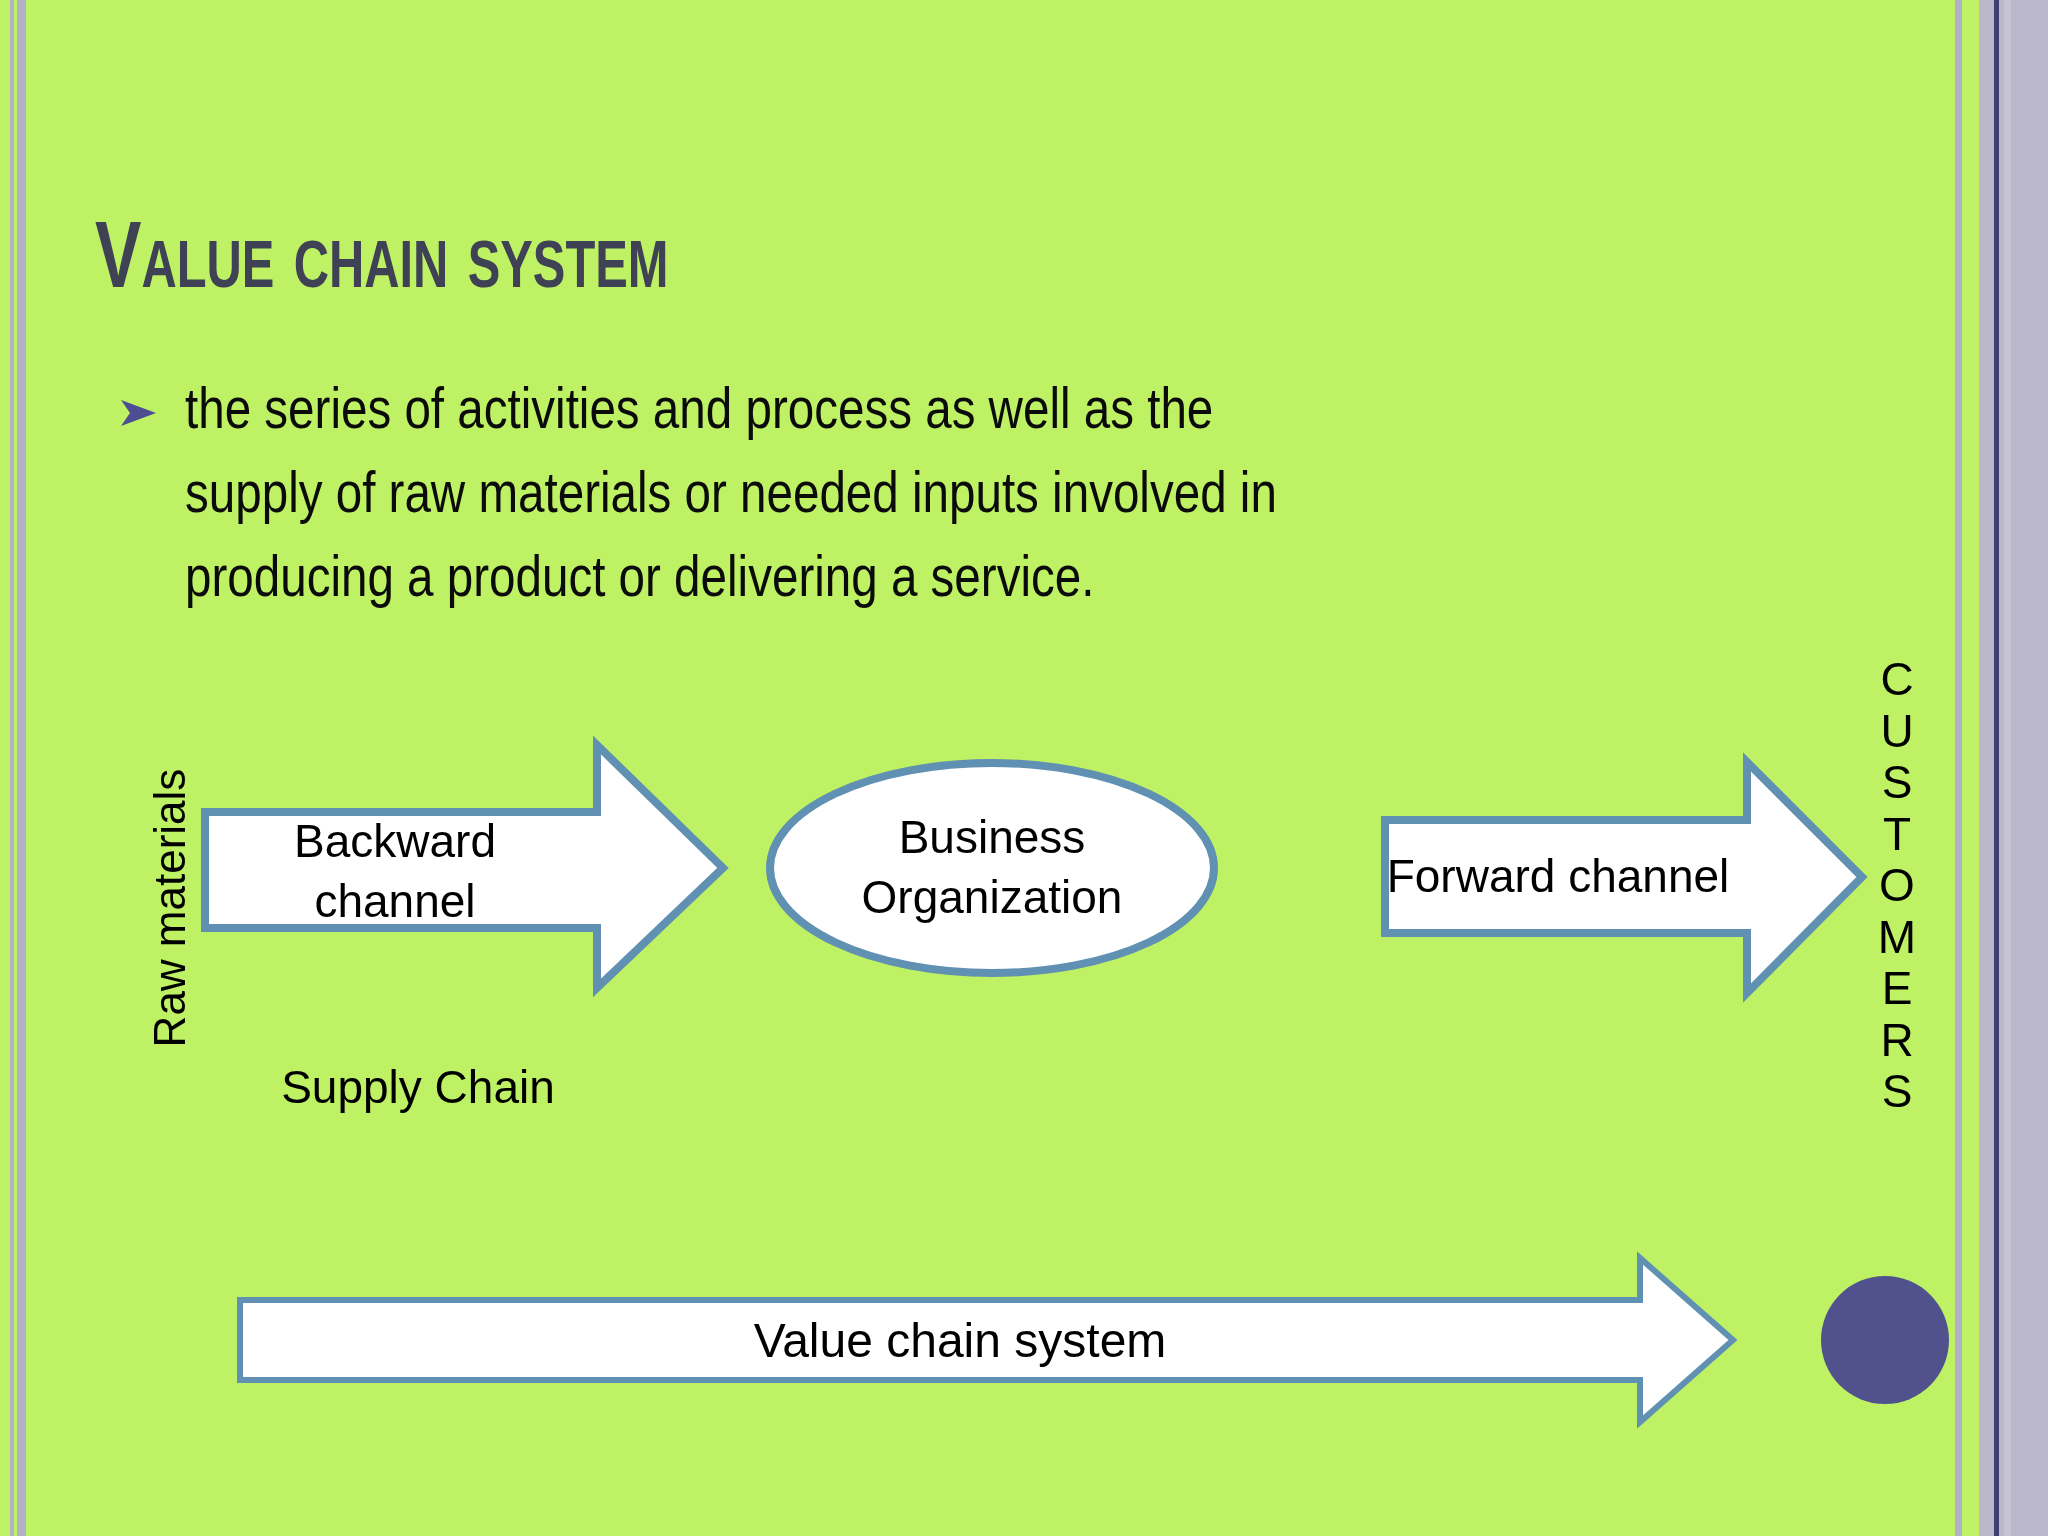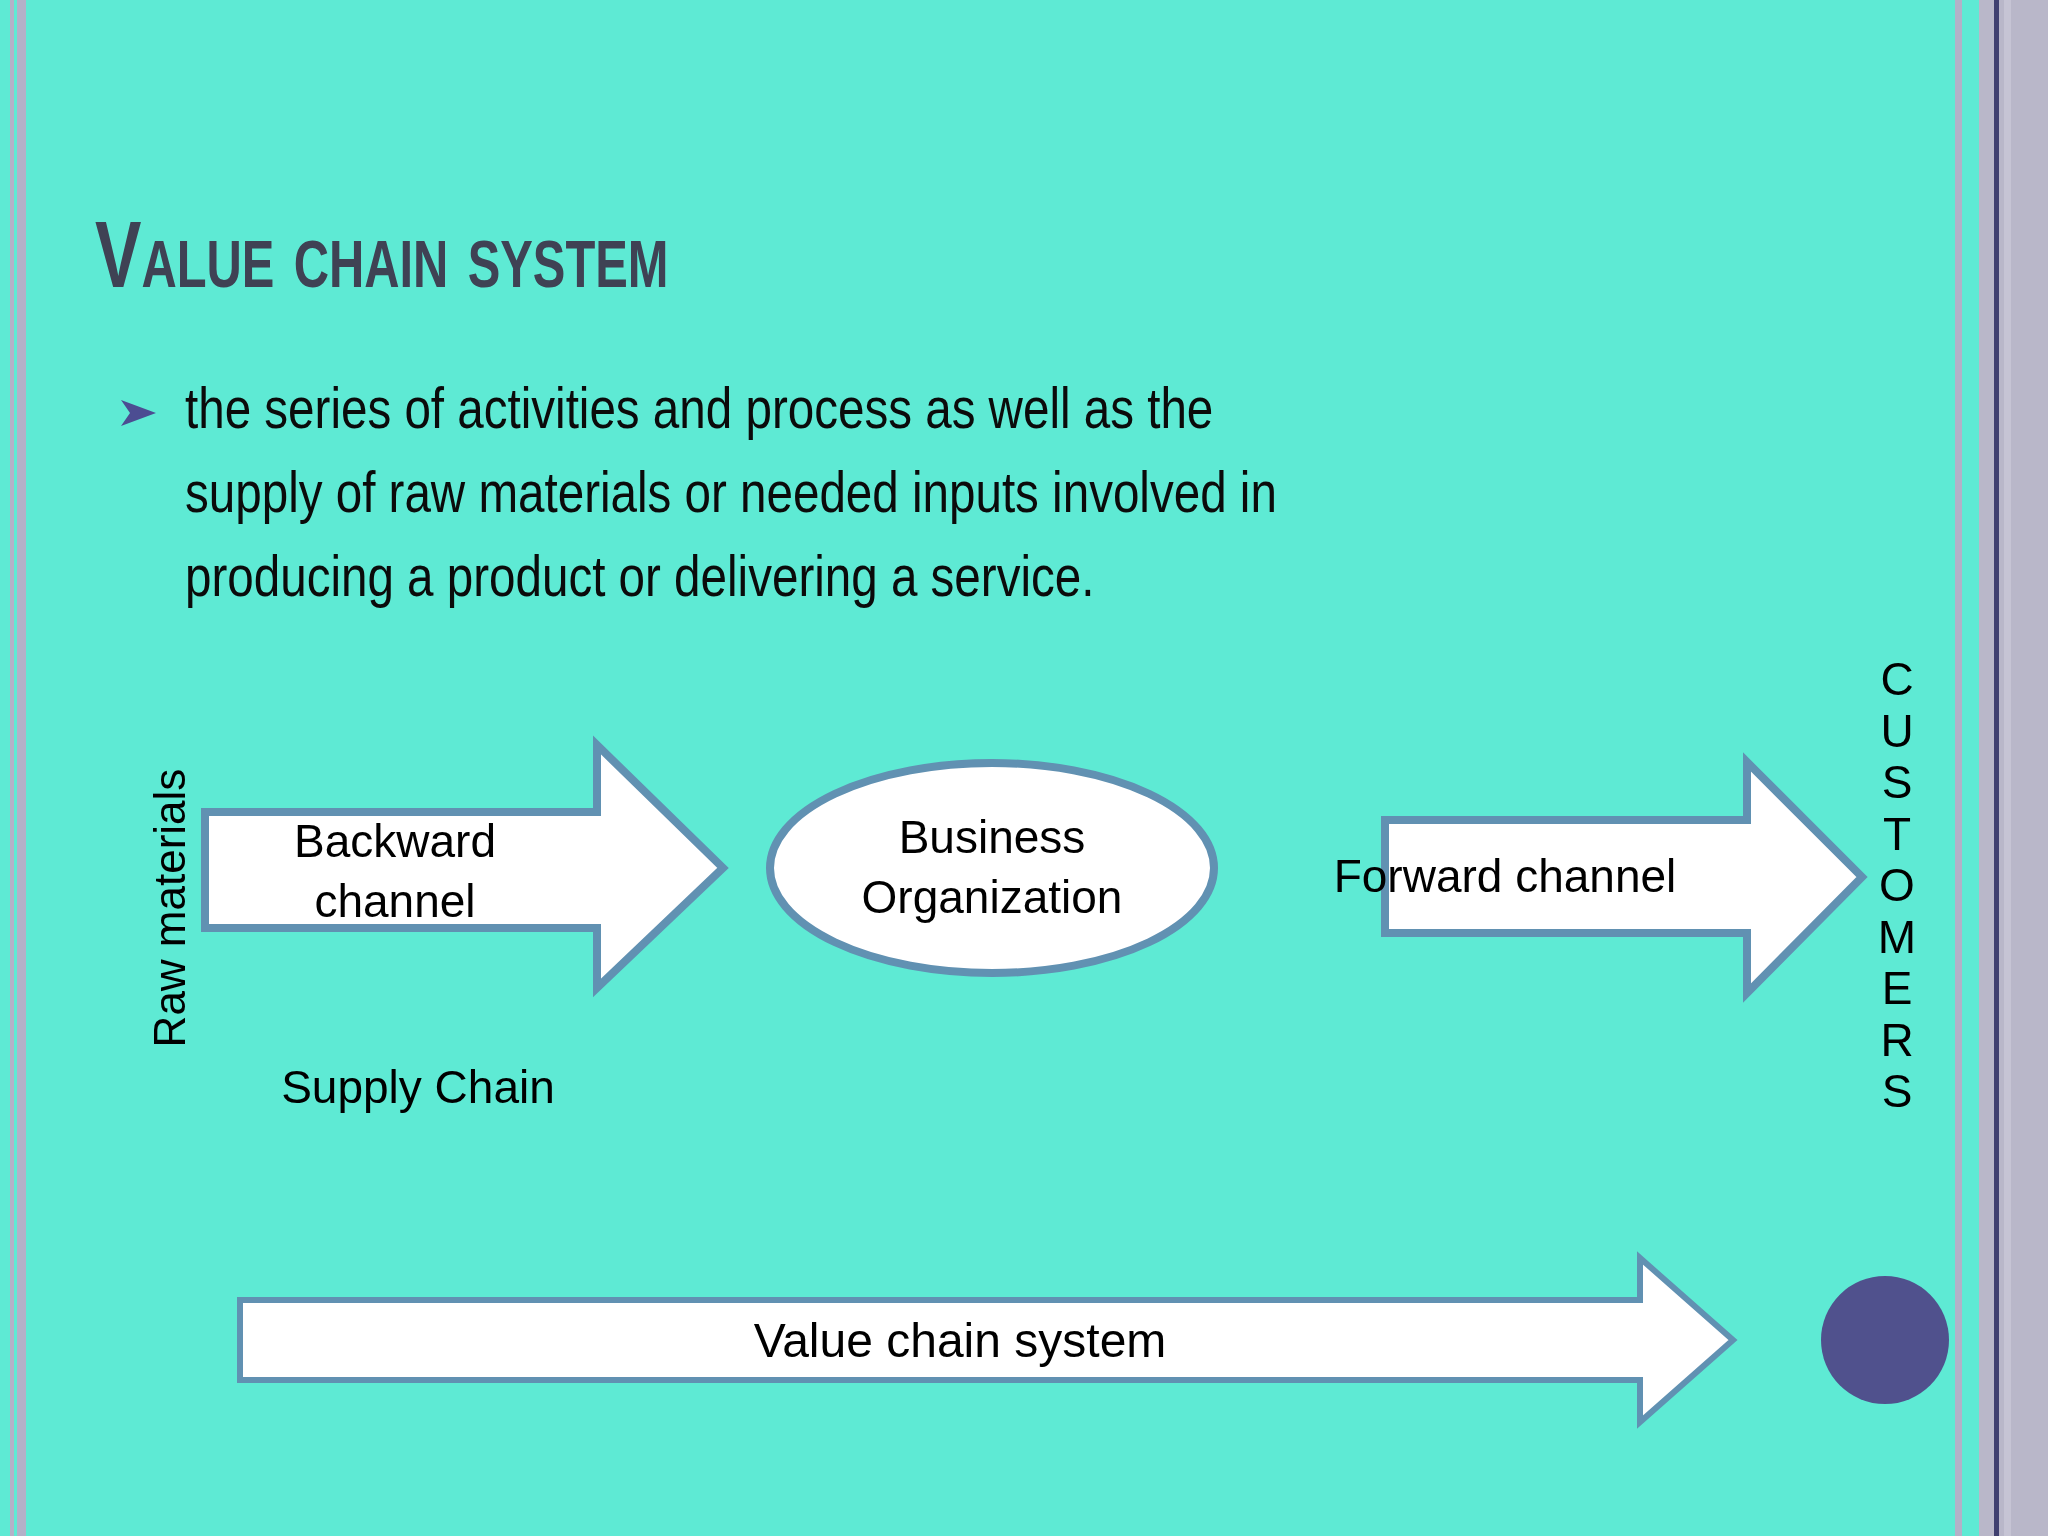--- a/index.html
+++ b/index.html
@@ -1,19 +1,19 @@
 <!DOCTYPE html>
 <html><head>
 <meta charset="utf-8">
 <style>
   html,body{margin:0;padding:0;background:#ffffff;}
   .slide{
     position:relative;
     width:2048px;height:1536px;
-    background:#5eead4;
+    background:#bef264;
     overflow:hidden;
     font-family:"Liberation Sans","DejaVu Sans",sans-serif;
   }
   
   .vline{position:absolute;top:0;bottom:0;}
   .l-line1{left:10px;width:4px;background:#b3b1c8;}
   .l-bar  {left:17px;width:9px;background:#b3b1c8;}
   .r-line {left:1955px;width:7px;background:#b3b1c8;}
   .r-band {left:1979px;width:69px;background:#b9b7c9;}
   .r-dark {left:1994px;width:5px;background:#404070;}
@@ -98,21 +98,21 @@
   </svg>
 
   <div class="dlabel rotated" style="left:170px;top:908px;">Raw materials</div>
 
   <div class="dlabel preline" style="left:395px;top:872px;">Backward
 channel</div>
 
   <div class="dlabel preline" style="left:992px;top:868px;">Business
 Organization</div>
 
-  <div class="dlabel" style="left:1505px;top:877px;">Forward channel</div>
+  <div class="dlabel" style="left:1558px;top:877px;">Forward channel</div>
 
   <div class="customers">CUSTOMERS</div>
 
   <div class="dlabel" style="left:418px;top:1088px;">Supply Chain</div>
 
 
   <div class="dlabel big-arrow-label" style="left:960px;top:1341px;">Value chain system</div>
 
 </div>
 

